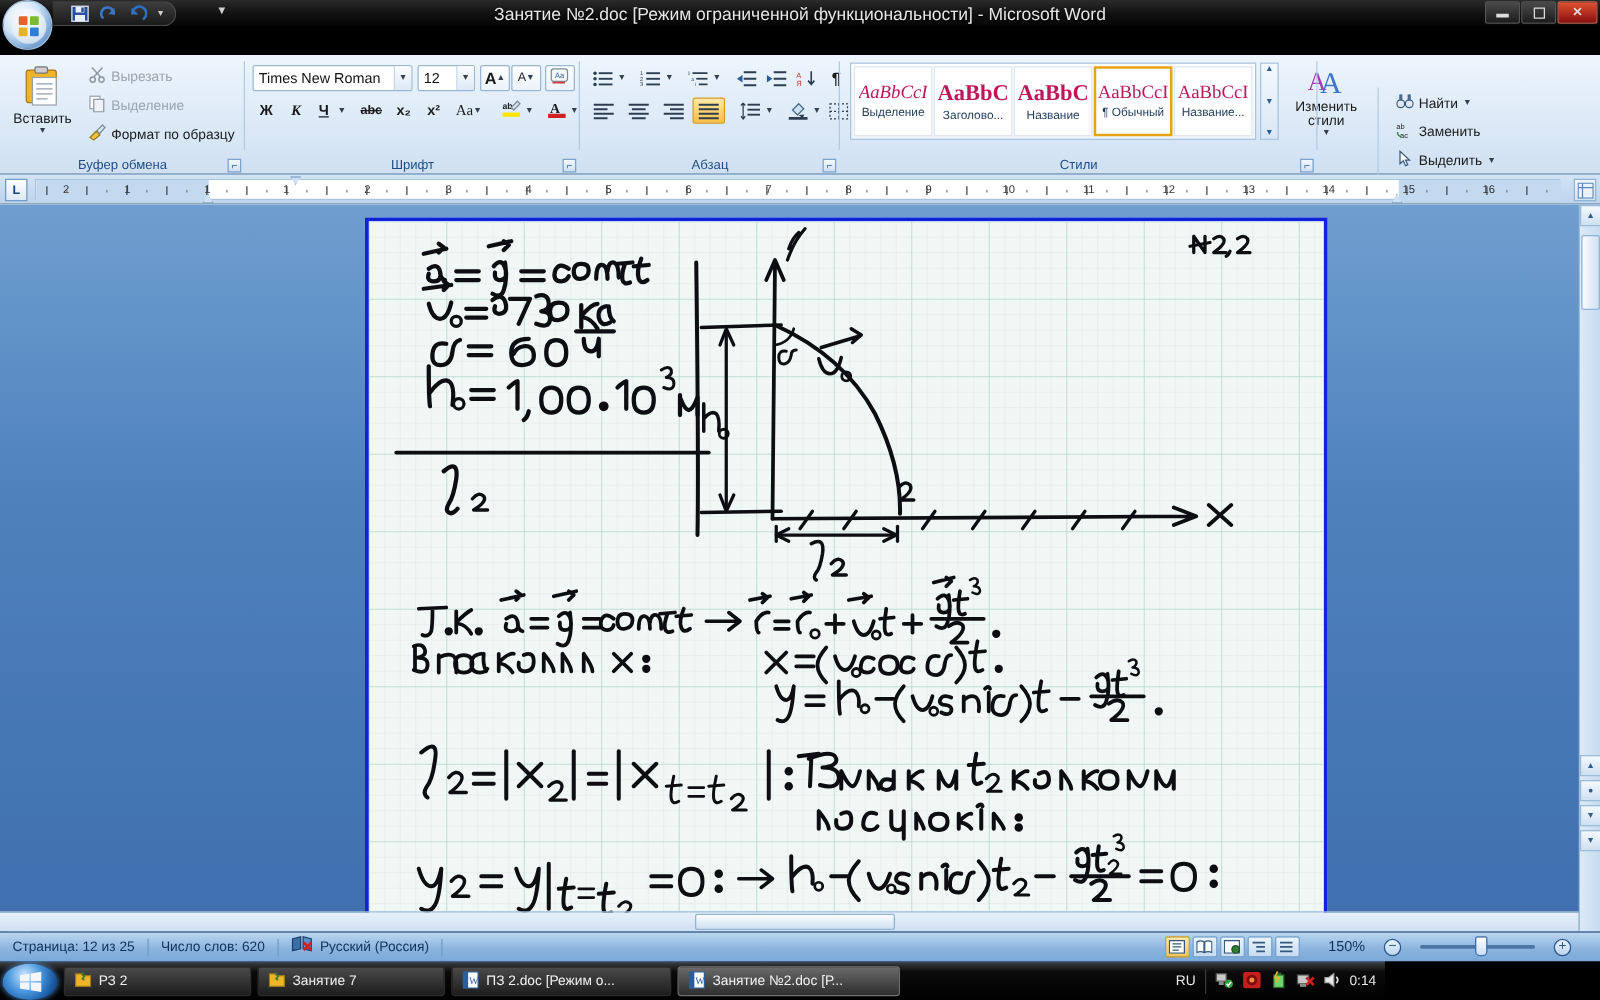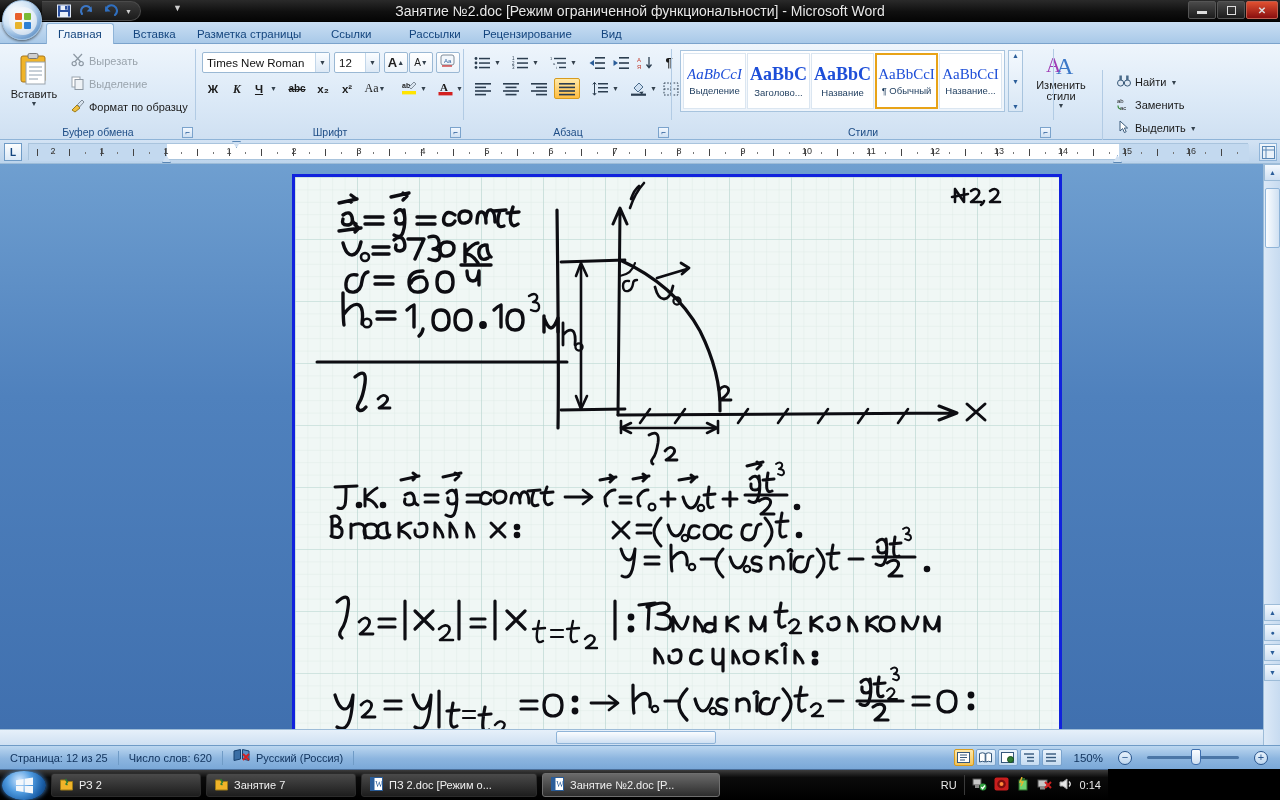--- a/index.html
+++ b/index.html
@@ -123,21 +123,21 @@
   
   .gal{
     position:absolute; left:0; top:6px; height:62px; display:flex; gap:1px;
     background:linear-gradient(#ffffff,#eef4fb); border:1px solid #a8c4de; padding:2px;
   }
   .gitem{
     width:63px; height:56px; background:#fff; border:1px solid #dbe6f1;
     display:flex; flex-direction:column; align-items:center; justify-content:center; gap:2px;
   }
   .gitem.sel{ border:2px solid #e8a317; box-shadow:inset 0 0 0 1px #fff; }
-  .gprev{ font-family:"Liberation Serif", serif; font-size:15px; color:#1d4ed8; white-space:nowrap; overflow:hidden; }
+  .gprev{ font-family:"Liberation Serif", serif; font-size:15px; color:#be185d; white-space:nowrap; overflow:hidden; }
   .gname{ font-size:9.5px; color:#1b3a5c; white-space:nowrap; overflow:hidden; max-width:60px; }
   .galscroll{
     position:absolute; top:6px; width:15px; height:62px;
     background:linear-gradient(#f4f9fe,#d9e7f5); border:1px solid #a8c4de;
     display:flex; flex-direction:column; justify-content:space-between; align-items:center;
     font-size:7px; color:#2a5d99; padding:1px 0;
   }
 
   
   .hruler-wrap{
@@ -226,21 +226,21 @@
   }
   .st-item{ padding:0 10px; height:18px; line-height:18px; white-space:nowrap; }
   .st-sep{ width:1px; height:14px; background:#6f9bc6; }
   .view-btns{ display:flex; gap:2px; margin-left:auto; }
   .vbtn{
     width:20px; height:17px; border:1px solid #7aa3cd; border-radius:2px;
     background:linear-gradient(#eaf3fc,#c6dcf1);
     display:flex; align-items:center; justify-content:center;
   }
   .vbtn.sel{ background:linear-gradient(#ffe9a8,#f3c357); border-color:#d79b1e; }
-  .zoomslider{ display:flex; align-items:center; gap:15px; padding:0 12px; }
+  .zoomslider{ display:flex; align-items:center; gap:15px; padding:0 23px; }
   .zs-track{ position:relative; width:92px; height:3px; background:#4b76a6; border-radius:2px; }
   .zs-thumb{
     position:absolute; top:-7px; left:44px; width:10px; height:16px;
     background:linear-gradient(#fbfdff,#cfe0f2); border:1px solid #3f6fae; border-radius:2px 2px 4px 4px;
   }
   .zs-circ{
     width:14px; height:14px; border-radius:50%; border:1.5px solid #29558c;
     display:flex; align-items:center; justify-content:center; font-size:11px; color:#29558c;
     background:linear-gradient(#e8f2fc,#bdd6ef); line-height:1;
   }
@@ -319,29 +319,20 @@
 
   <div class="orb">
     <div class="orb-in">
       <i style="background:#e8602c"></i>
         <i style="background:#7aba34"></i>
       <i style="background:#e8b32c"></i>
         <i style="background:#2e7fd4"></i>
     </div>
   </div>
 
-  <div class="ribbon-tabs">
-    <div class="tab active" style="left:46px">Главная</div>
-    <div class="tab" style="left:122px">Вставка</div>
-    <div class="tab" style="left:186px">Разметка страницы</div>
-    <div class="tab" style="left:320px">Ссылки</div>
-    <div class="tab" style="left:398px">Рассылки</div>
-    <div class="tab" style="left:472px">Рецензирование</div>
-    <div class="tab" style="left:590px">Вид</div>
-  </div>
 
   <div class="ribbon">
 
     <div class="grp" style="left:0; width:196px;">
       <div class="bigbtn" style="position:absolute;left:8px;top:8px;">
         <span>
           <svg width="34" height="34" viewBox="0 0 34 34">
             <rect x="4" y="4" width="24" height="26" rx="2" fill="#f0b429" stroke="#a9761a"></rect>
             <rect x="11" y="1.5" width="10" height="5" rx="1.5" fill="#cfcfcf" stroke="#777"></rect>
             <rect x="9" y="10" width="19" height="22" fill="#fff" stroke="#9aa4ad"></rect>

